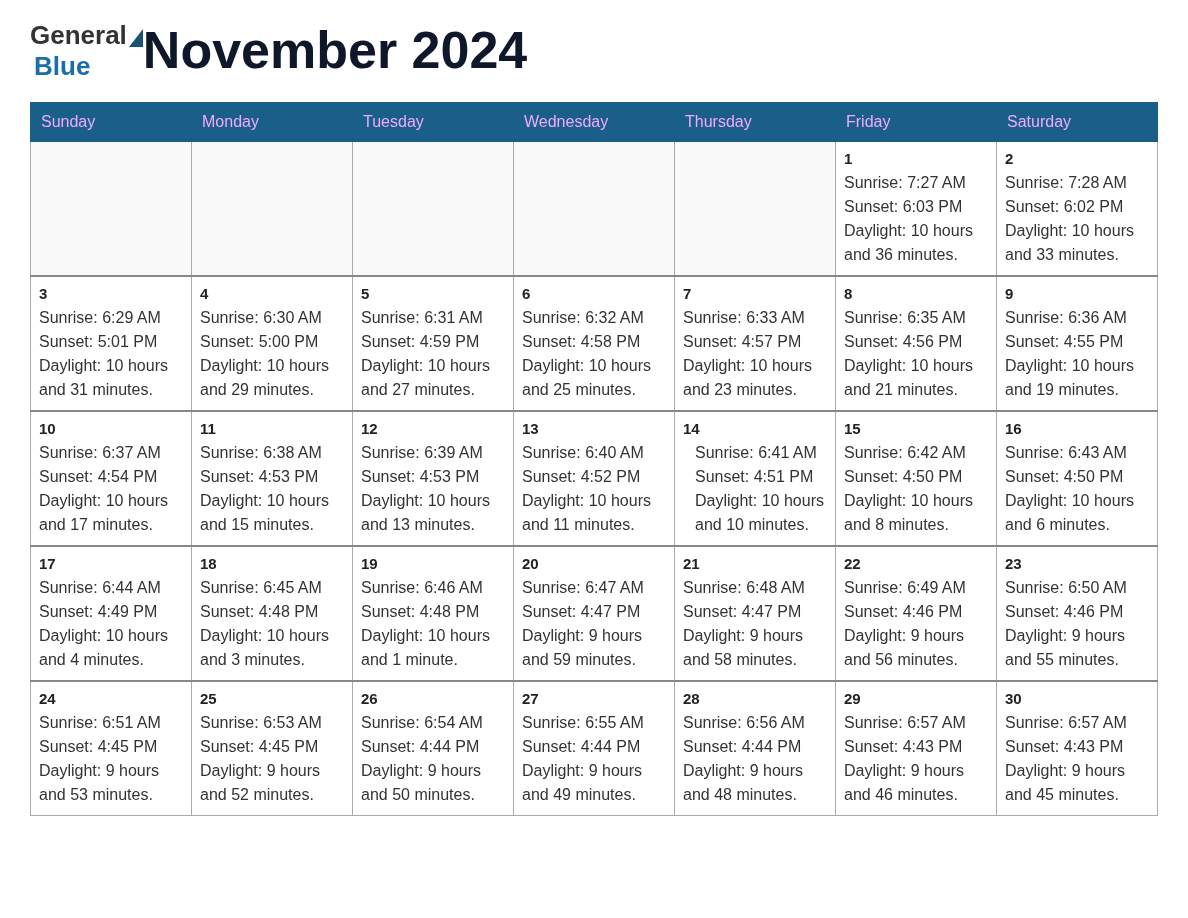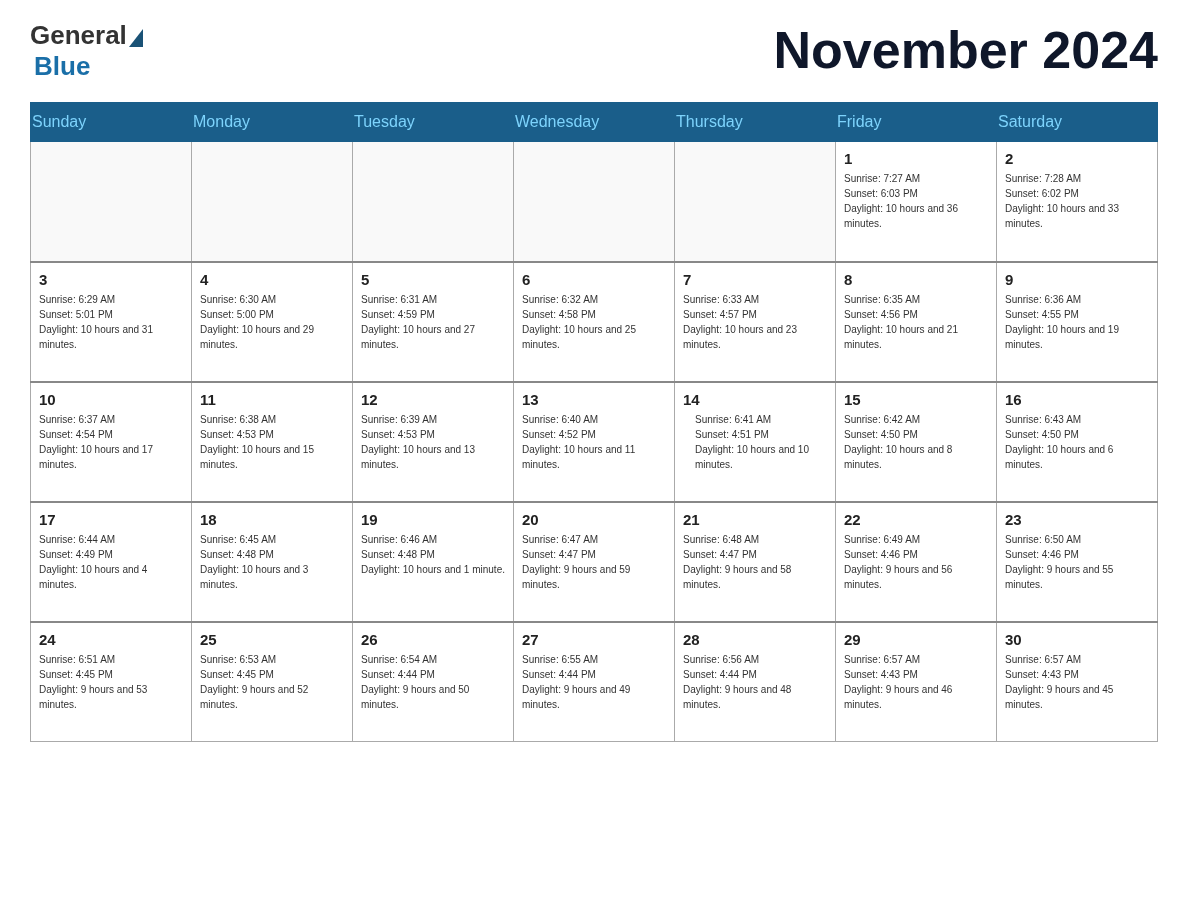--- a/index.html
+++ b/index.html
@@ -5,21 +5,20 @@
     * { box-sizing: border-box; margin: 0; padding: 0; }
     body {
       font-family: Arial, sans-serif;
       background: #fff;
       padding: 20px 30px;
       width: 1188px;
       min-height: 918px;
     }
     .header {
       display: flex;
-      justify-content: space-between;
       align-items: flex-start;
       margin-bottom: 20px;
     }
     .logo {
       display: flex;
       flex-direction: column;
       align-items: flex-start;
     }
     .logo-top {
       display: flex;
@@ -57,22 +56,22 @@
       color: #555;
       margin-top: 4px;
     }
     .calendar {
       width: 100%;
       border-collapse: collapse;
       border: 1px solid #999;
     }
     .calendar th {
       background-color: #1a5e8a;
-      color: #7dd3fc;
-      padding: 10px 1px;
+      color: #f0abfc;
+      padding: 10px 10px;
       font-size: 16px;
       text-align: left;
       border: 1px solid #1a5e8a;
       font-weight: normal;
     }
     .calendar td {
       vertical-align: top;
       padding: 8px;
       border: 1px solid #aaa;
       width: 14.28%;
@@ -80,21 +79,21 @@
       height: 120px;
     }
     .day-num {
       font-size: 15px;
       font-weight: bold;
       color: #222;
       display: block;
       margin-bottom: 4px;
     }
     .day-info {
-      font-size: 10px;
+      font-size: 16px;
       color: #333;
       line-height: 1.5;
     }
     .empty-cell {
       background: #f9f9f9;
     }
     tr:not(:last-child) td {
       border-bottom: 2px solid #888;
     }
   </style>

